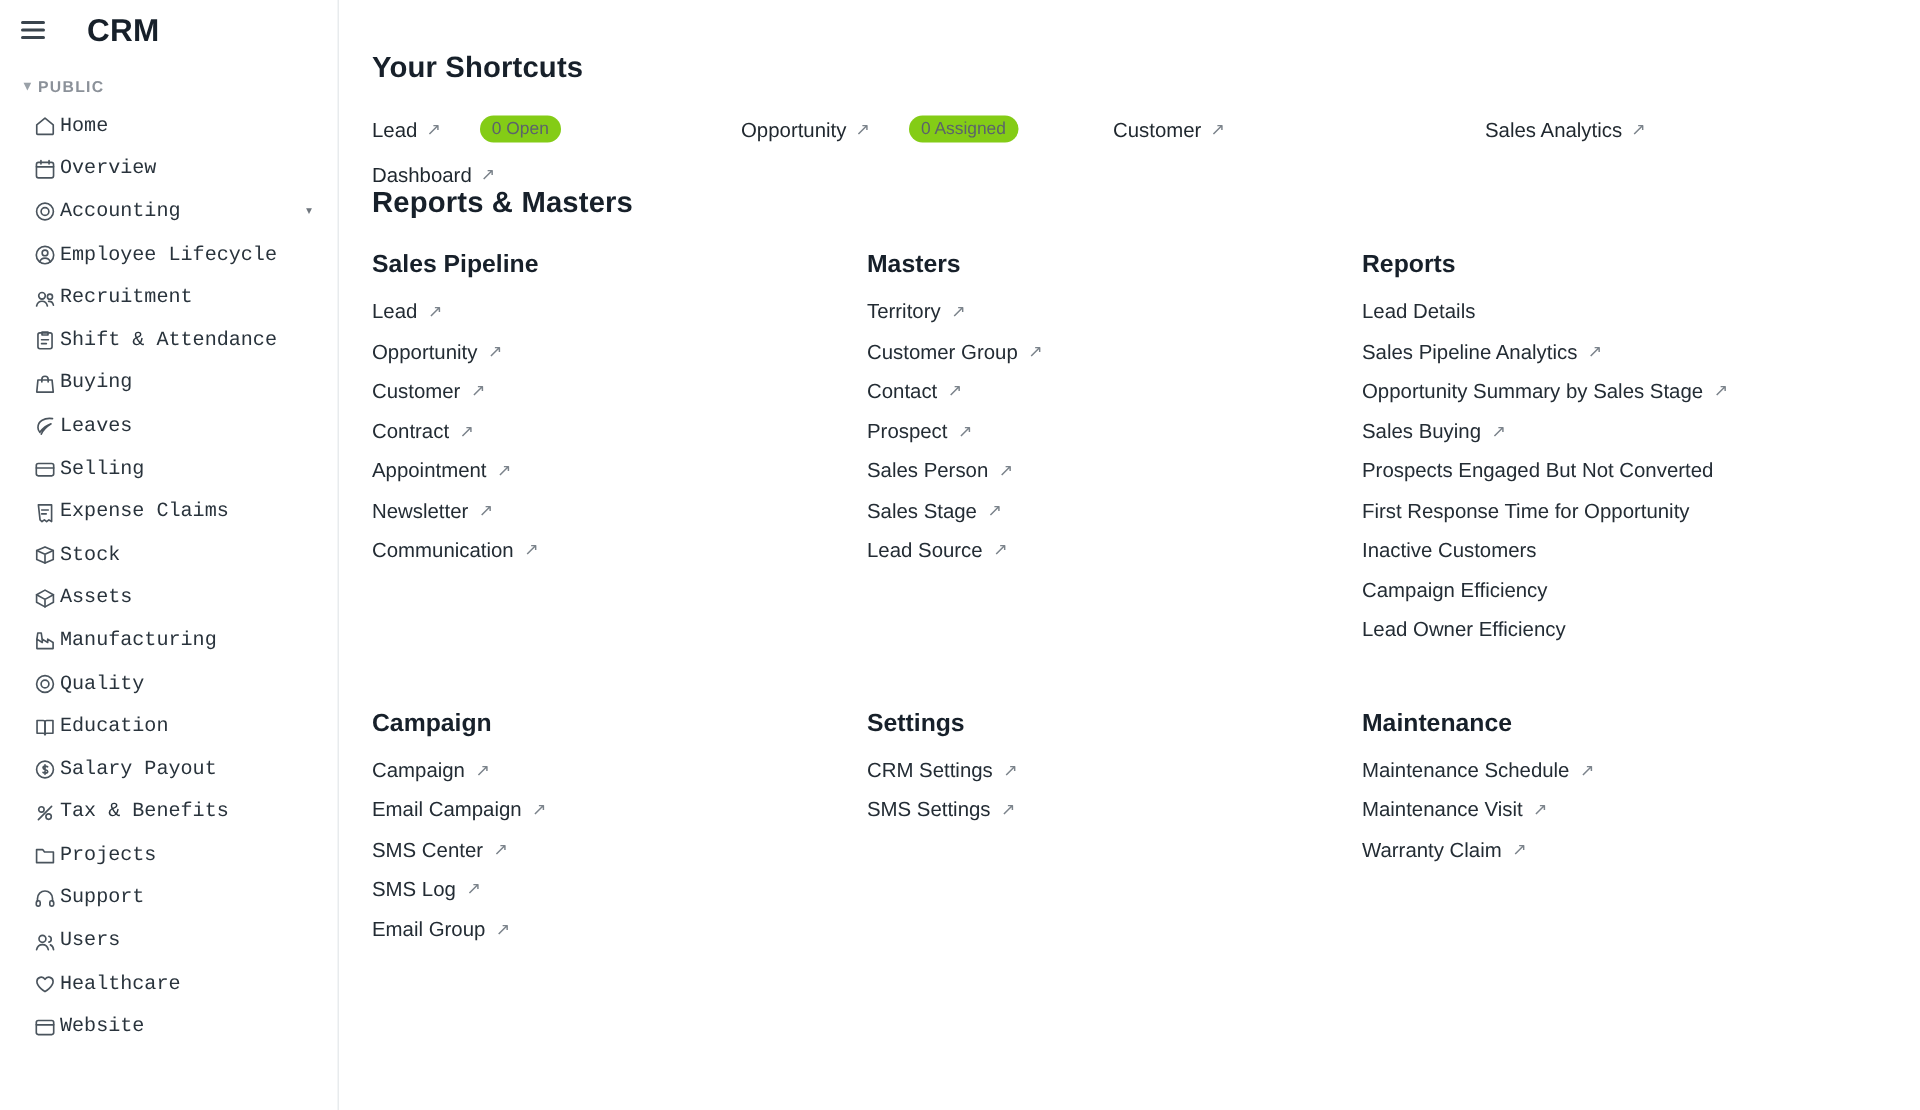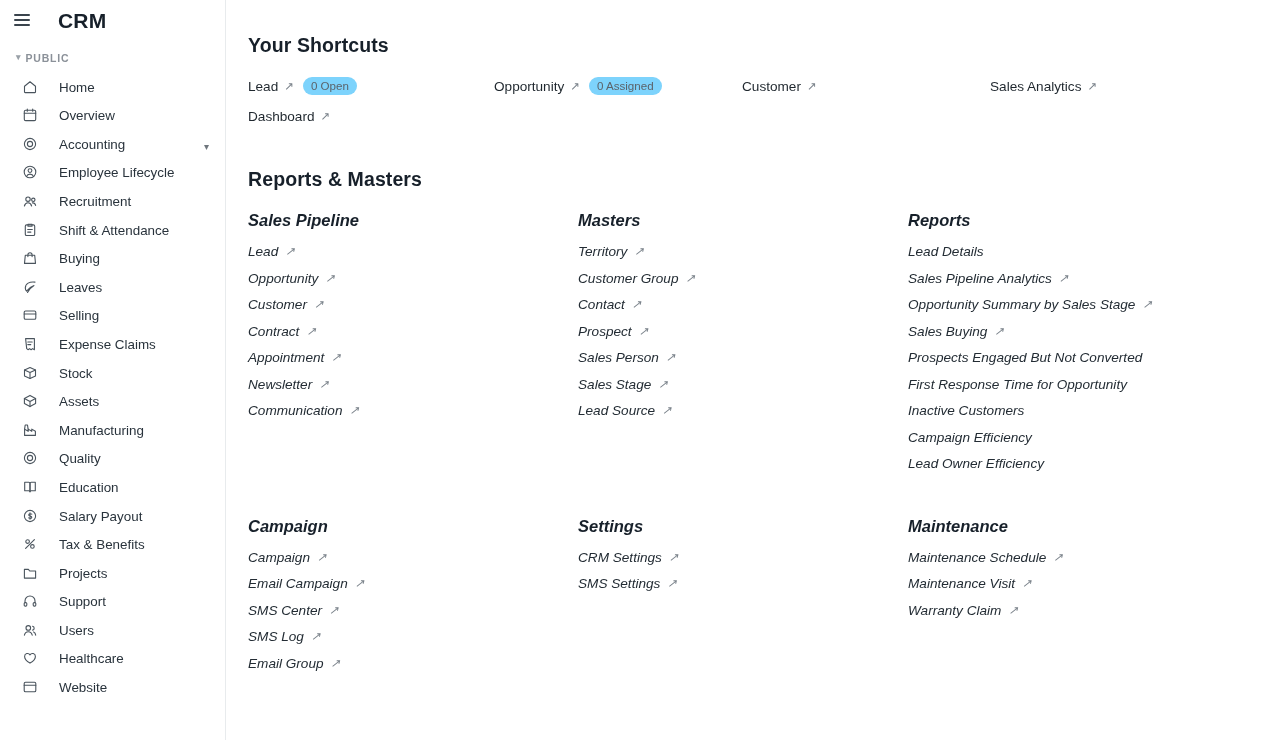--- a/index.html
+++ b/index.html
@@ -41,75 +41,75 @@
   }
   .section-head {
     display: flex; align-items: center; gap: 4px;
     padding: 10px 0 6px 16px;
     font-size: 10.5px; font-weight: 600; letter-spacing: .85px;
     color: #8b9199; text-transform: uppercase;
     cursor: pointer;
   }
   .chev { font-size: 9px; color: #9aa1a8; line-height: 1; transform: translateY(-1px); }
   .nav-item {
-    display: flex; align-items: flex-end;
-    gap: 21px;
+    display: flex; align-items: center;
+    gap: 2px;
     padding: 4px 12px 4px 22px;
     height: 28.6px;
     font-size: 13.4px;
     color: #29333c;
     cursor: pointer;
     position: relative;
     white-space: nowrap;
+    font-family: Liberation Mono, monospace;
   }
   .nav-icon { width: 16px; height: 16px; flex: 0 0 16px; color: #4a545d; display: block; }
   .nav-icon svg { display: block; width: 16px; height: 16px; }
   .nav-label { flex: 1 1 auto; overflow: hidden; text-overflow: ellipsis; }
   .nav-caret { font-size: 10px; color: #6f767d; margin-right: 4px; }
 
   
   #main {
     flex: 1 1 auto;
     height: 740px;
     padding: 34px 16px 0 22px;
     overflow: hidden;
     position: relative;
   }
   #content-wrap { width: 1008px; position: relative; }
   .h1 {
     font-size: 19.5px; font-weight: 700; color: #17202a;
     margin: 0 0 20px 0; letter-spacing: .1px;
   }
-  .h1.second { margin-top: 44px; margin-bottom: 20px; }
+  .h1.second { margin-bottom: 20px; }
 
   
   .shortcut-grid {
     display: grid;
     grid-template-columns: 246px 248px 248px auto;
     row-gap: 14px;
   }
   .sc-item { display: flex; align-items: center; gap: 7px; font-size: 13.6px; color: #1f272e; }
   .sc-link { display: inline-flex; align-items: baseline; gap: 6px; cursor: pointer; color: #1f272e; }
   .arrow { font-size: 11.5px; color: #7b838b; transform: translateY(-1px); }
   .pill {
     display: inline-block;
-    background: #7dd3fc;
+    background: #84cc16;
     color: #5b636b;
     border-radius: 9px;
     font-size: 11.6px;
     padding: 2.5px 8px 3px;
     line-height: 1.1;
-    margin-left: 2px;
+    margin-left: 19px;
   }
 
   
   .col-grid {
     display: grid;
     grid-template-columns: 330px 330px auto;
-    font-style: italic;
   }
   .col-title {
     font-size: 16.5px; font-weight: 700; color: #17202a; margin-bottom: 14px;
   }
   .link-row {
     display: flex; align-items: baseline; gap: 7px;
     margin-bottom: 11.5px;
     font-size: 13.6px;
     color: #232c34;
     cursor: pointer;

